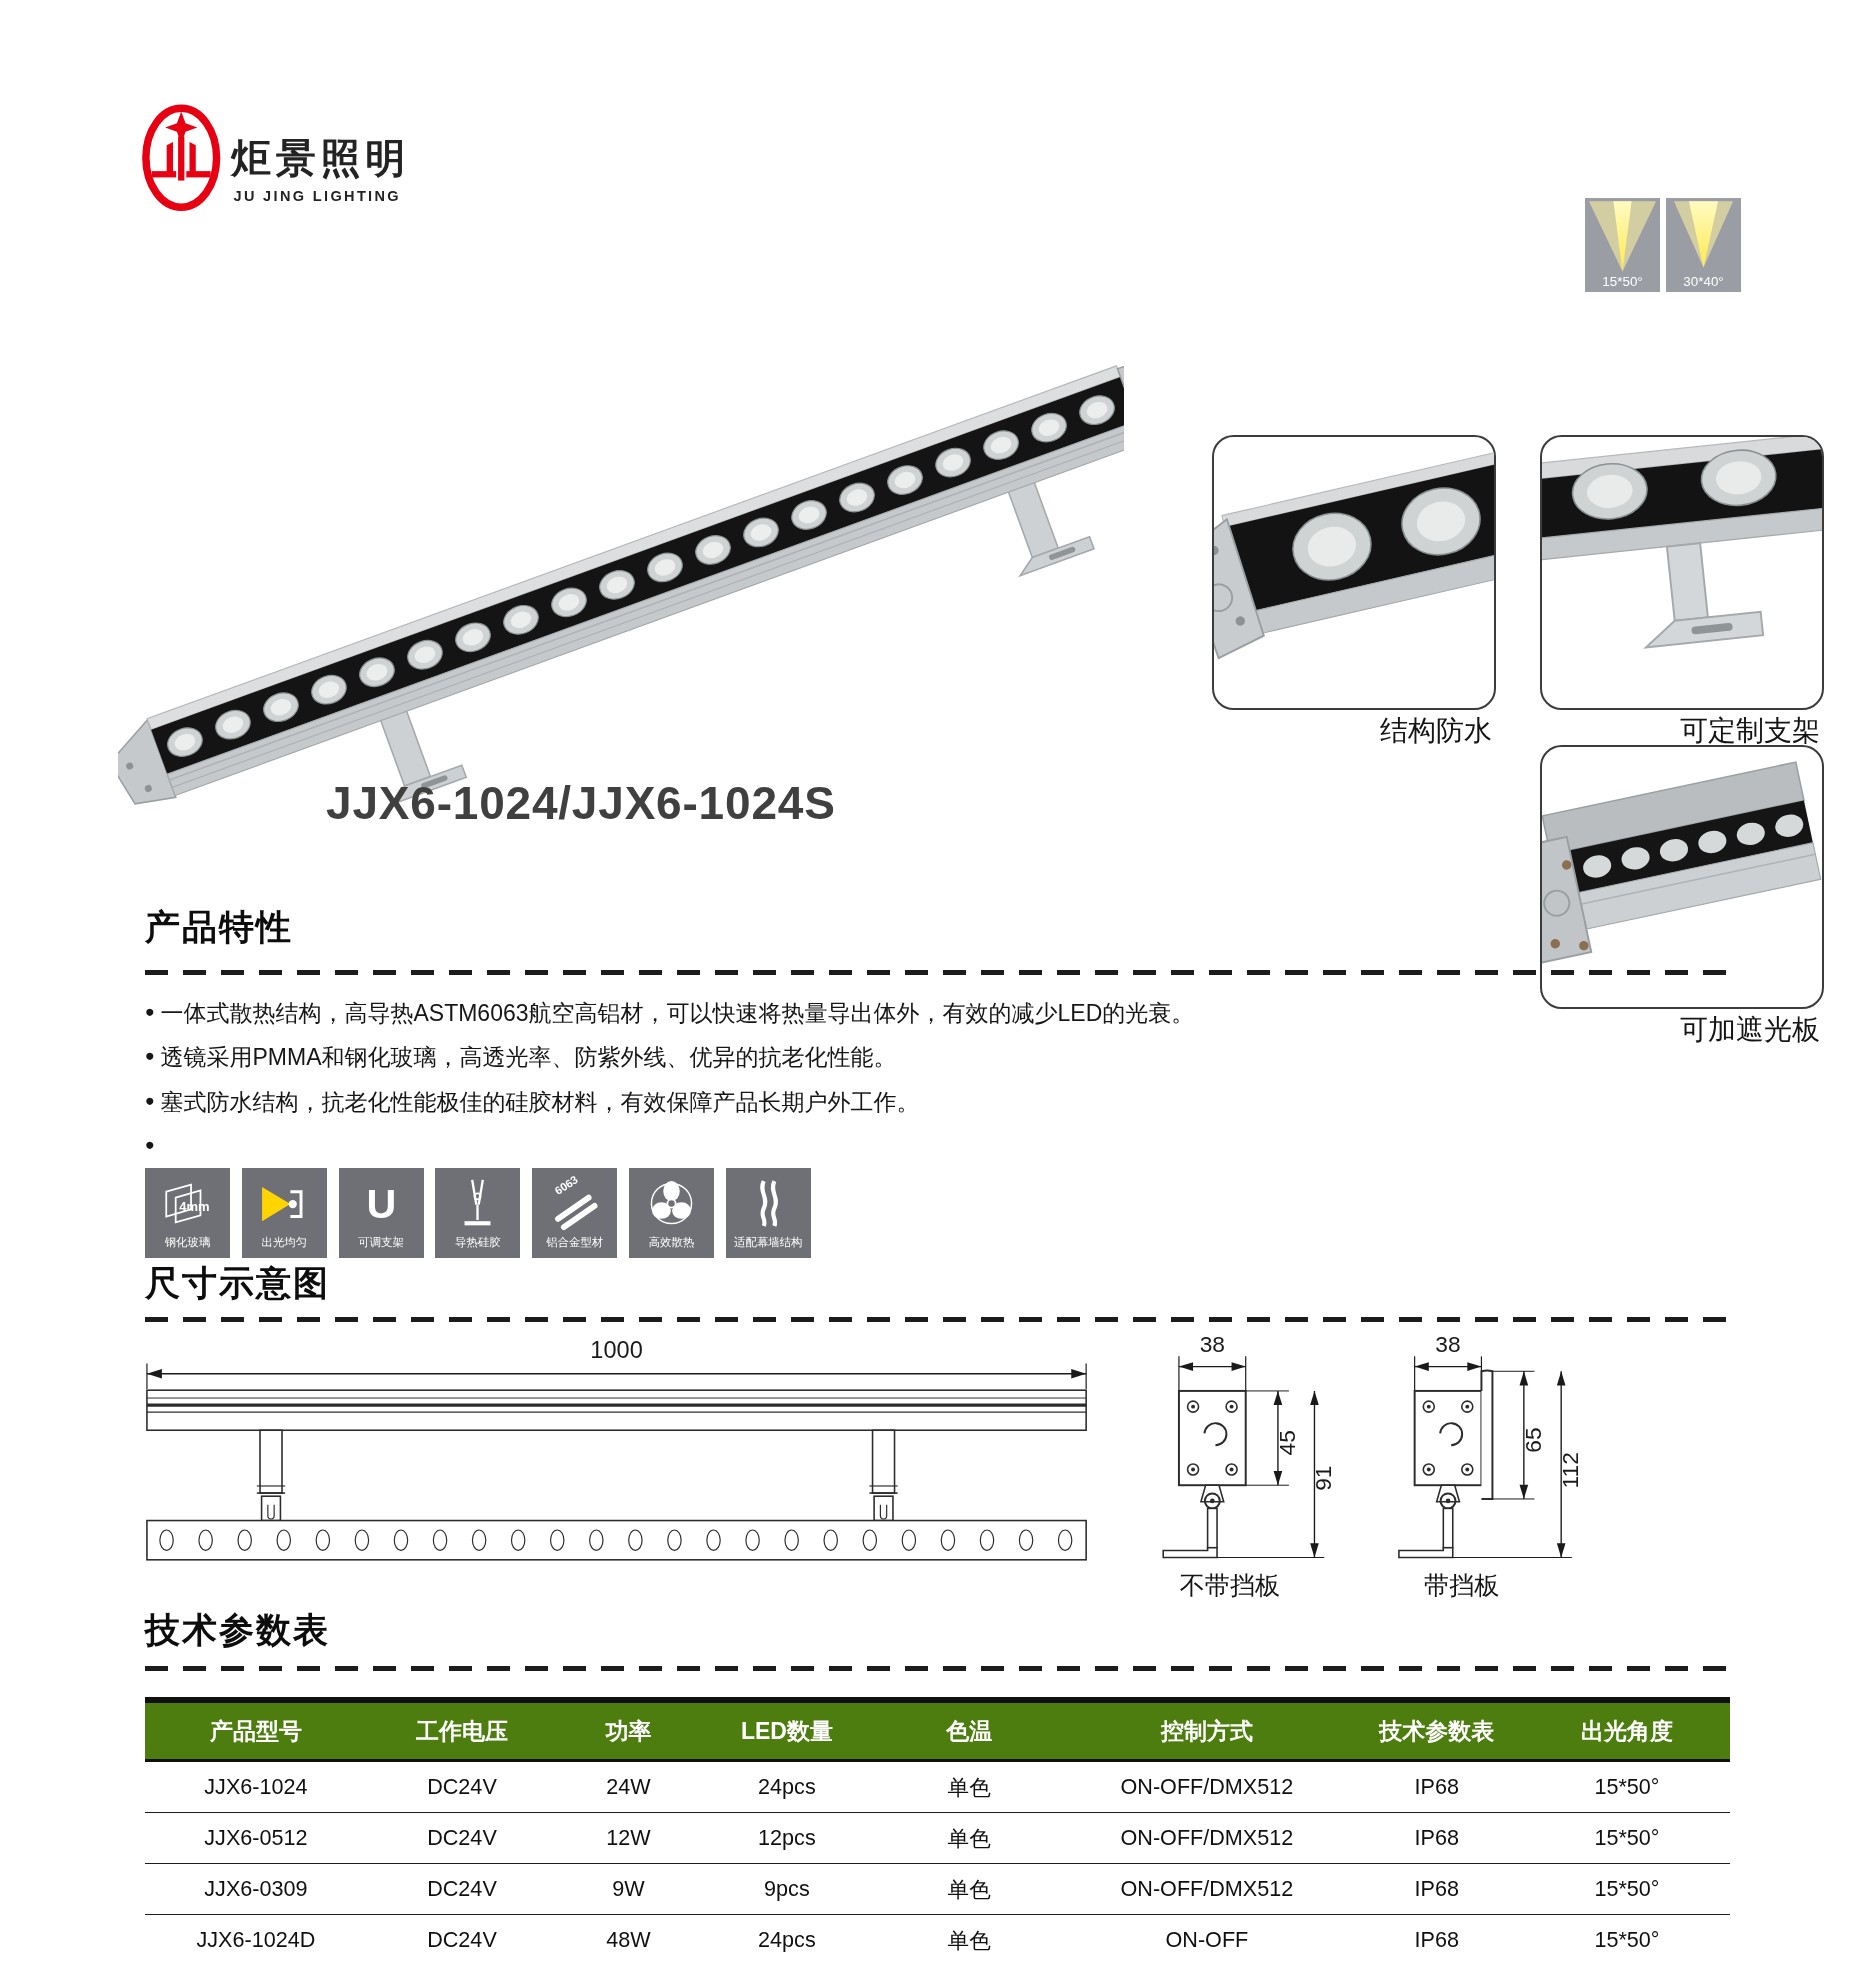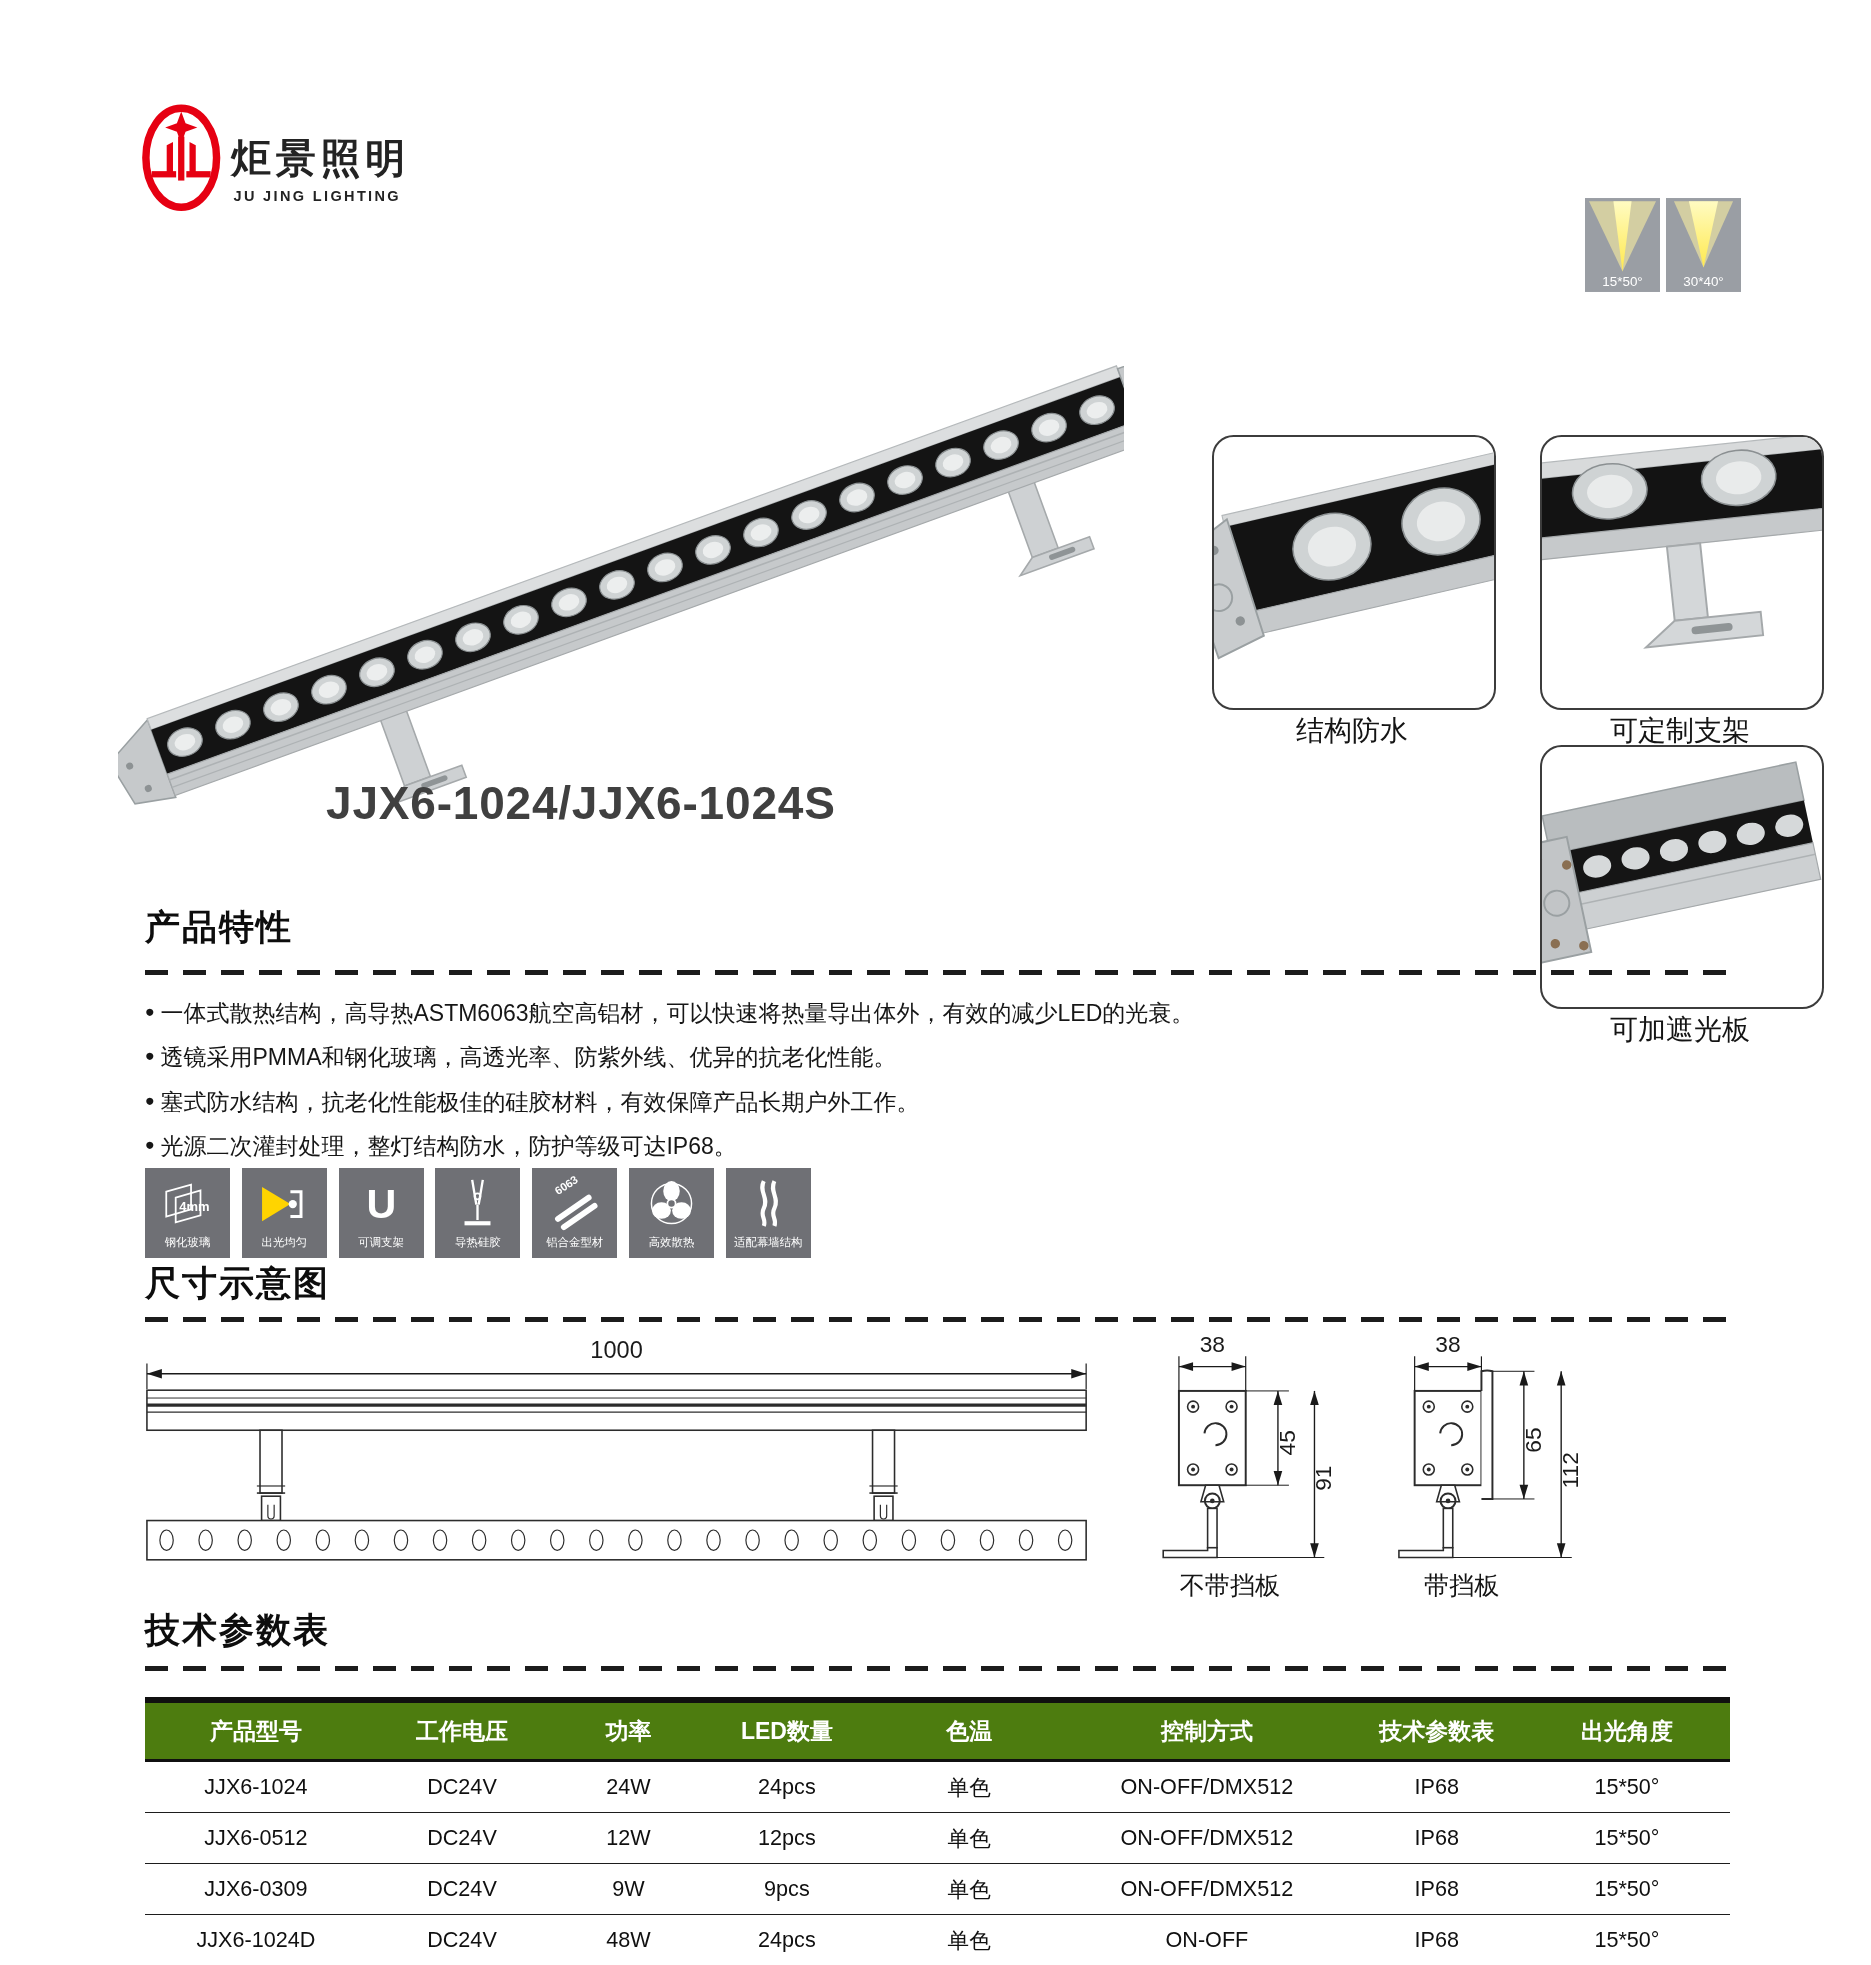--- a/index.html
+++ b/index.html
@@ -16,21 +16,21 @@
   .bullets{position:absolute;left:145px;top:998px;width:1533px;}
   .bullet{display:flex;align-items:flex-start;margin-bottom:13.4px;font-size:23px;color:#161616;}
   .bullet .dot{font-size:16.5px;line-height:27.5px;margin-right:5.5px;}
   
   .ficons{position:absolute;left:145px;top:1168px;display:flex;gap:11.8px;}
   .ficon{width:85px;height:90px;background:#6f7075;display:flex;flex-direction:column;align-items:center;justify-content:flex-start;}
   .ficon svg{width:59px;height:59px;margin-top:5.5px;}
   .ficon .flabel{color:#fff;font-size:11.4px;margin-top:auto;margin-bottom:8px;white-space:nowrap;}
   
   .thumb{position:absolute;border:2px solid #3c3c3c;border-radius:21.6px;background:#fff;overflow:hidden;}
-  .thumb-caption{position:absolute;font-size:28px;color:#141414;text-align:center;}
+  .thumb-caption{position:absolute;font-size:28px;color:#141414;text-align:right;}
   
   .badge{position:absolute;width:75px;height:94px;}
   .badge svg{width:100%;height:100%;}
   
   .param-table{position:absolute;left:145px;top:1697px;width:1585px;border-top:6.7px solid #101010;border-bottom:4.3px solid #101010;}
   .prow{display:grid;grid-template-columns:14% 12% 9% 11% 12% 18% 11% 13%;}
   .prow.head{background:#4d7c0f;border-bottom:3.5px solid #101010;}
   .prow.head .cell{color:#ffffff;font-weight:700;font-size:23px;height:56px;}
   .prow.body{border-bottom:1.6px solid #1d1d1d;}
   .prow.body:last-child{border-bottom:none;}
@@ -229,21 +229,20 @@
     <div class="bullet">
       <span class="dot">●</span>
       <span>透镜采用PMMA和钢化玻璃，高透光率、防紫外线、优异的抗老化性能。</span>
     </div>
     <div class="bullet">
       <span class="dot">●</span>
       <span>塞式防水结构，抗老化性能极佳的硅胶材料，有效保障产品长期户外工作。</span>
     </div>
     <div class="bullet">
       <span class="dot">●</span>
-      <span>光源二次灌封处理，整灯结构防水，防护等级可达IP68。</span>
     </div>
   </div>
 
 <div class="ficons">
   <div class="ficon">
     <svg viewBox="0 0 100 100">
       <polygon points="14,30 56,18 56,60 14,72" fill="none" stroke="#fff" stroke-width="3"></polygon>
       <polygon points="30,40 72,28 72,70 30,82" fill="none" stroke="#fff" stroke-width="3"></polygon>
       <text x="36" y="63" font-size="22" font-weight="700" fill="#fff">4mm</text>
     </svg>

